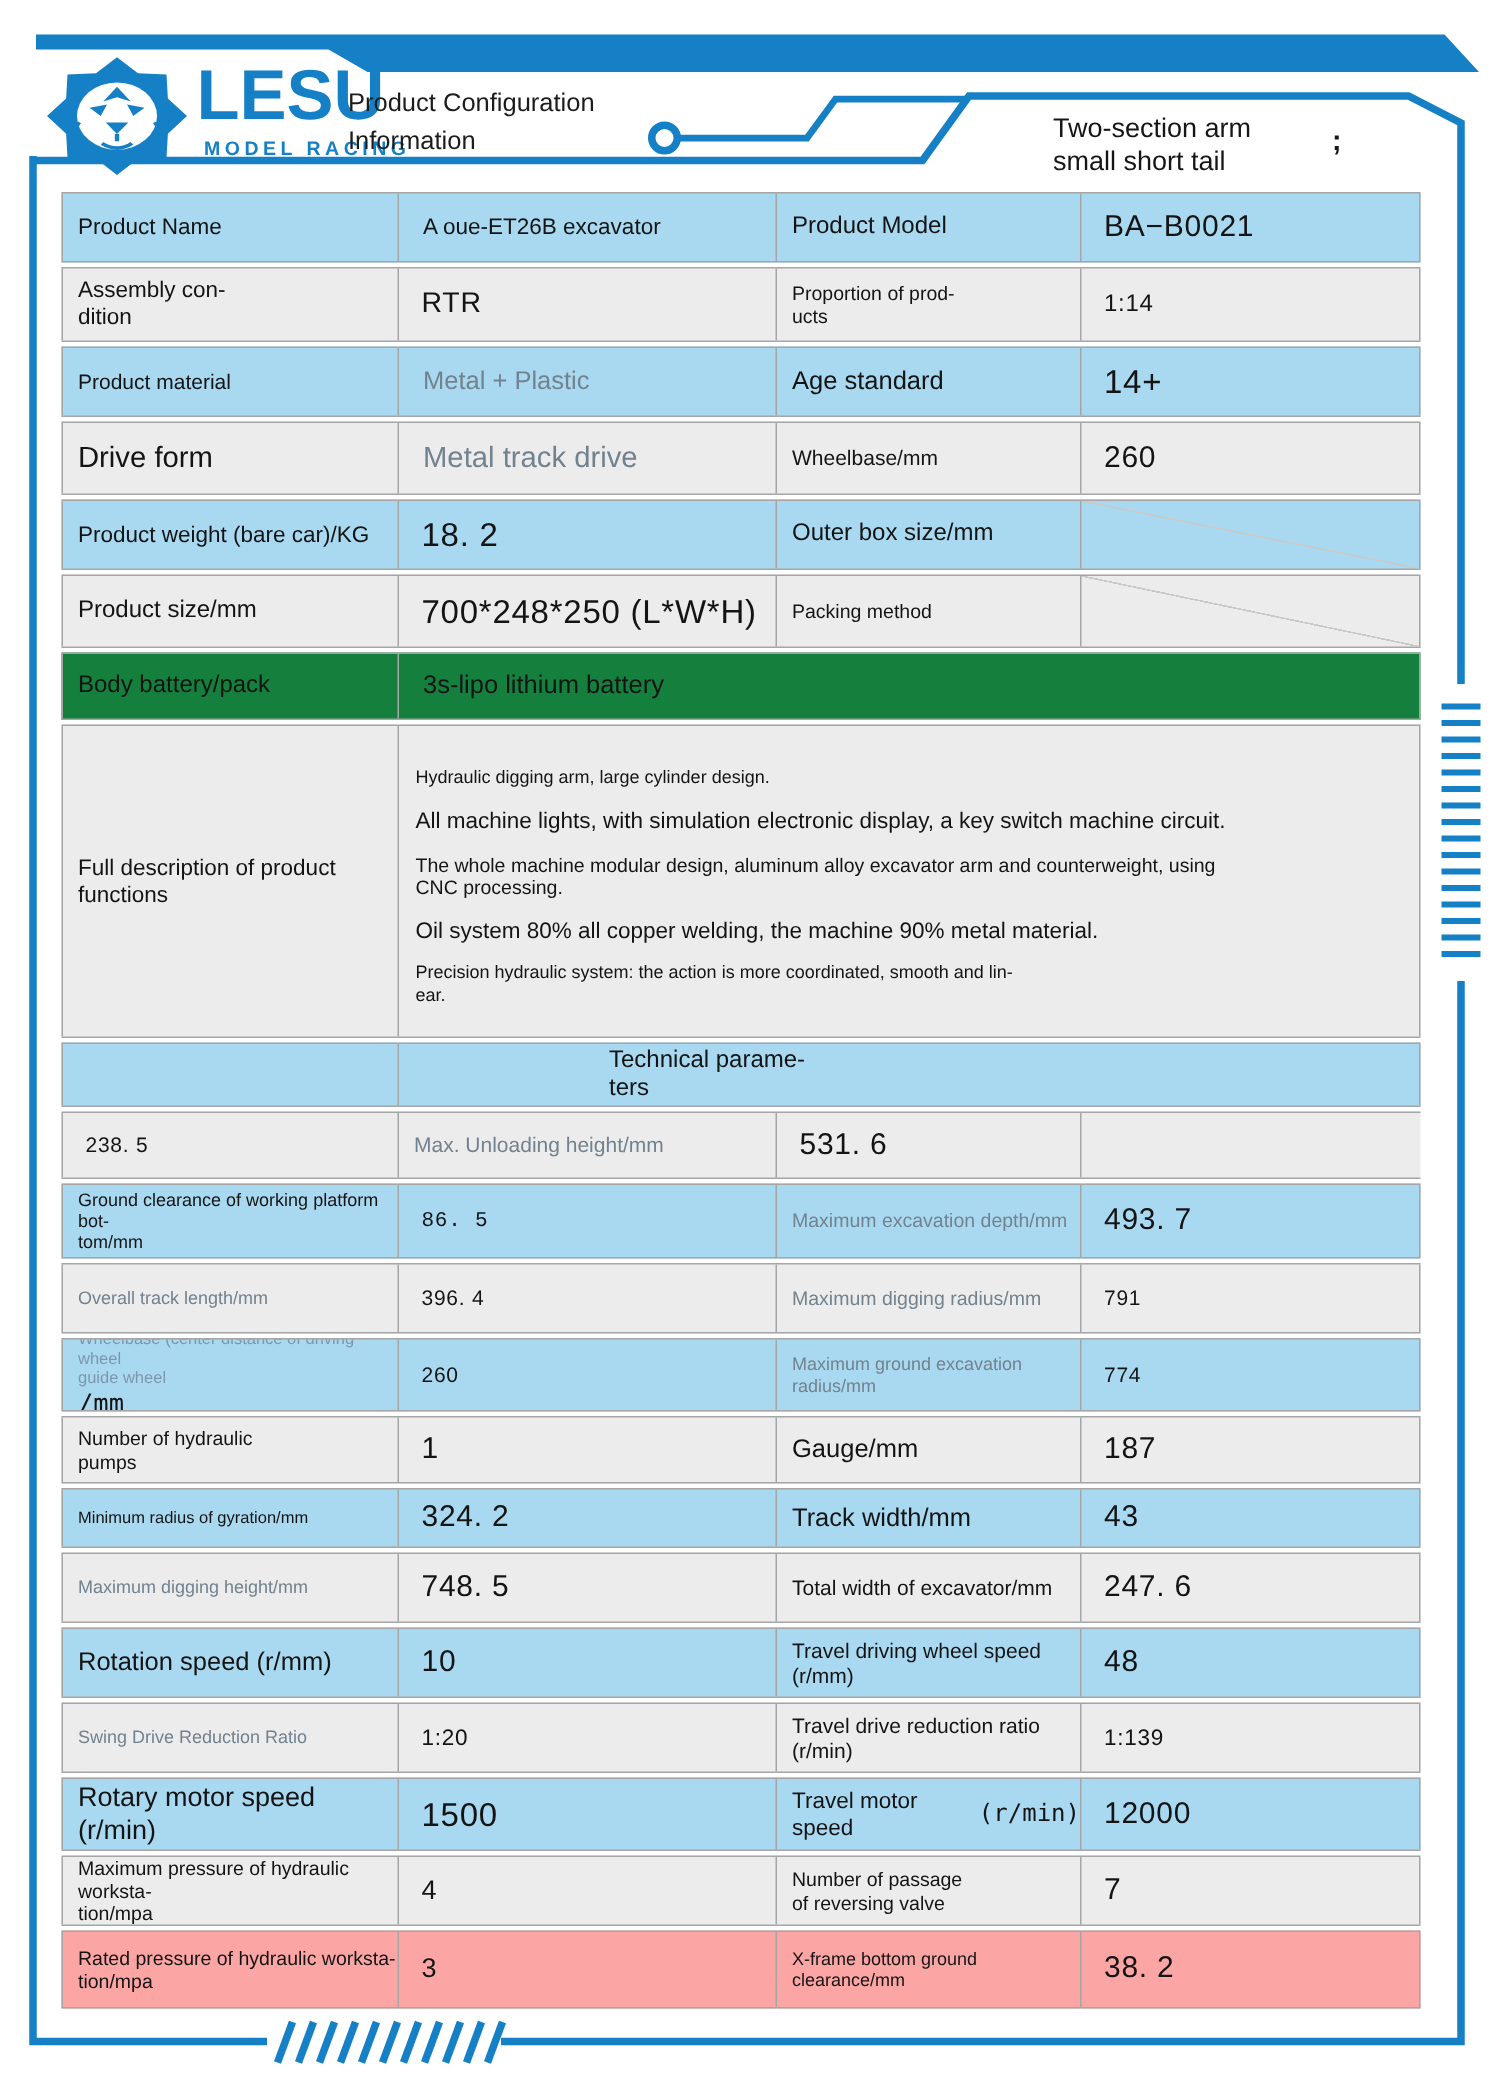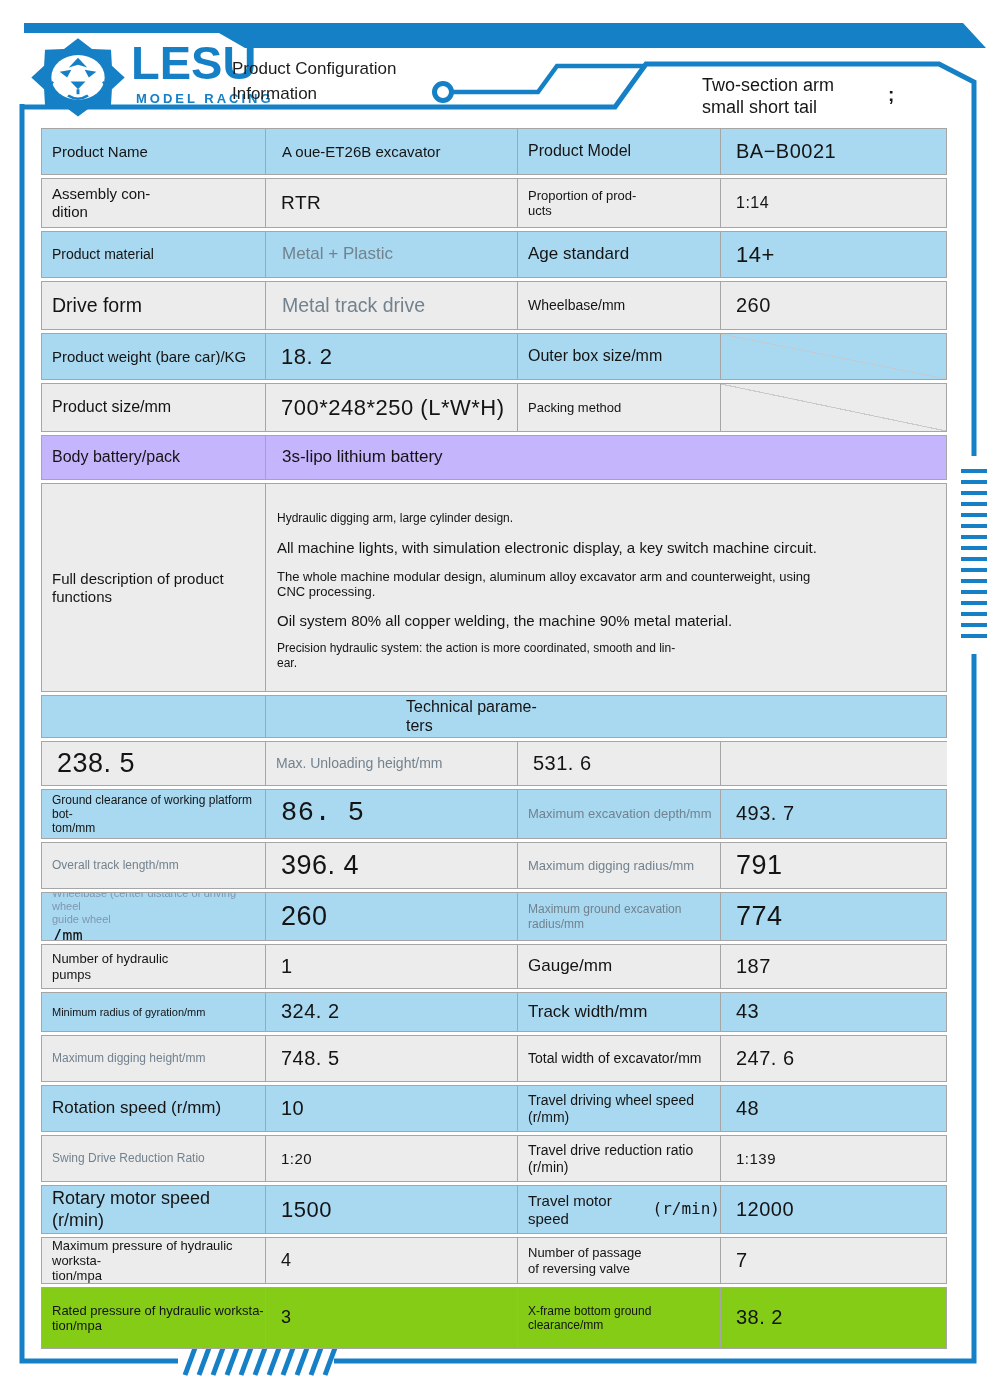--- a/index.html
+++ b/index.html
@@ -30,21 +30,21 @@
   .cell.num{padding-left:15px;letter-spacing:.5px;}
   .cell.inl{flex-direction:row;align-items:center;gap:5px;}
   .cell.diag{background-image:linear-gradient(to top right,
         transparent 49.4%,#c9c9c9 49.4%,#c9c9c9 50.6%,transparent 50.6%);}
   .cell.desc{padding:16px 14px 10px 11px;}
   .cell.techhdr{padding-left:140px;}
 
   .s11{font-size:11px;} .s12{font-size:12px;} .s13{font-size:13px;}
   .s14{font-size:14px;} .s15{font-size:15px;} .s16{font-size:16px;}
   .s17{font-size:17px;} .s18{font-size:18px;} .s19{font-size:19.5px;}
-  .s20{font-size:20px;} .s21{font-size:27px;} .s22{font-size:22px;}
+  .s20{font-size:20px;} .s21{font-size:14px;} .s22{font-size:22px;}
   .s24{font-size:19px;}
   .muted{color:#72828e;} .mutedblue{color:#7e97ad;} .ink{color:var(--ink);}
   .mono{font-family:"DejaVu Sans Mono",monospace;}
   .p14{margin-bottom:14px;} .p12{margin-bottom:12px;}
 </style>
 </head>
 <body>
 
 <svg class="deco" width="1000" height="1383" viewBox="0 0 1000 1383">
 
@@ -193,21 +193,21 @@
         <div>Product size/mm</div>
       </div>
       <div class="cell s22 num" style="grid-column: span 1;">
         <div>700*248*250 (L*W*H)</div>
       </div>
       <div class="cell s13" style="grid-column: span 1;">
         <div>Packing method</div>
       </div>
       <div class="cell s16 num diag" style="grid-column: span 1;"></div>
     </div>
-    <div class="trow" style="display: grid; grid-template-columns: 225px 252px 203px 226px; height: 45px; background: #c4b5fd;">
+    <div class="trow" style="display: grid; grid-template-columns: 225px 252px 203px 226px; height: 45px; background: #15803d;">
       <div class="cell s16" style="grid-column: span 1;">
         <div>Body battery/pack</div>
       </div>
       <div class="cell s17 val" style="grid-column: span 3;">
         <div>3s-lipo lithium battery</div>
       </div>
     </div>
     <div class="trow" style="display: grid; grid-template-columns: 225px 252px 203px 226px; height: 209px; background: rgb(236, 236, 236);">
       <div class="cell s15" style="grid-column: span 1;">
         <div>Full description of product</div>
@@ -381,21 +381,21 @@
         <div>4</div>
       </div>
       <div class="cell s13" style="grid-column: span 1;">
         <div>Number of passage</div>
         <div>of reversing valve</div>
       </div>
       <div class="cell s20 num" style="grid-column: span 1;">
         <div>7</div>
       </div>
     </div>
-    <div class="trow" style="display: grid; grid-template-columns: 225px 252px 203px 226px; height: 62px; background: #84cc16;">
+    <div class="trow" style="display: grid; grid-template-columns: 225px 252px 203px 226px; height: 52px; background: #fca5a5;">
       <div class="cell s13" style="grid-column: span 1;">
         <div>Rated pressure of hydraulic worksta-</div>
         <div>tion/mpa</div>
       </div>
       <div class="cell s18 num" style="grid-column: span 1;">
         <div>3</div>
       </div>
       <div class="cell s12" style="grid-column: span 1;">
         <div>X-frame bottom ground clearance/mm</div>
       </div>

